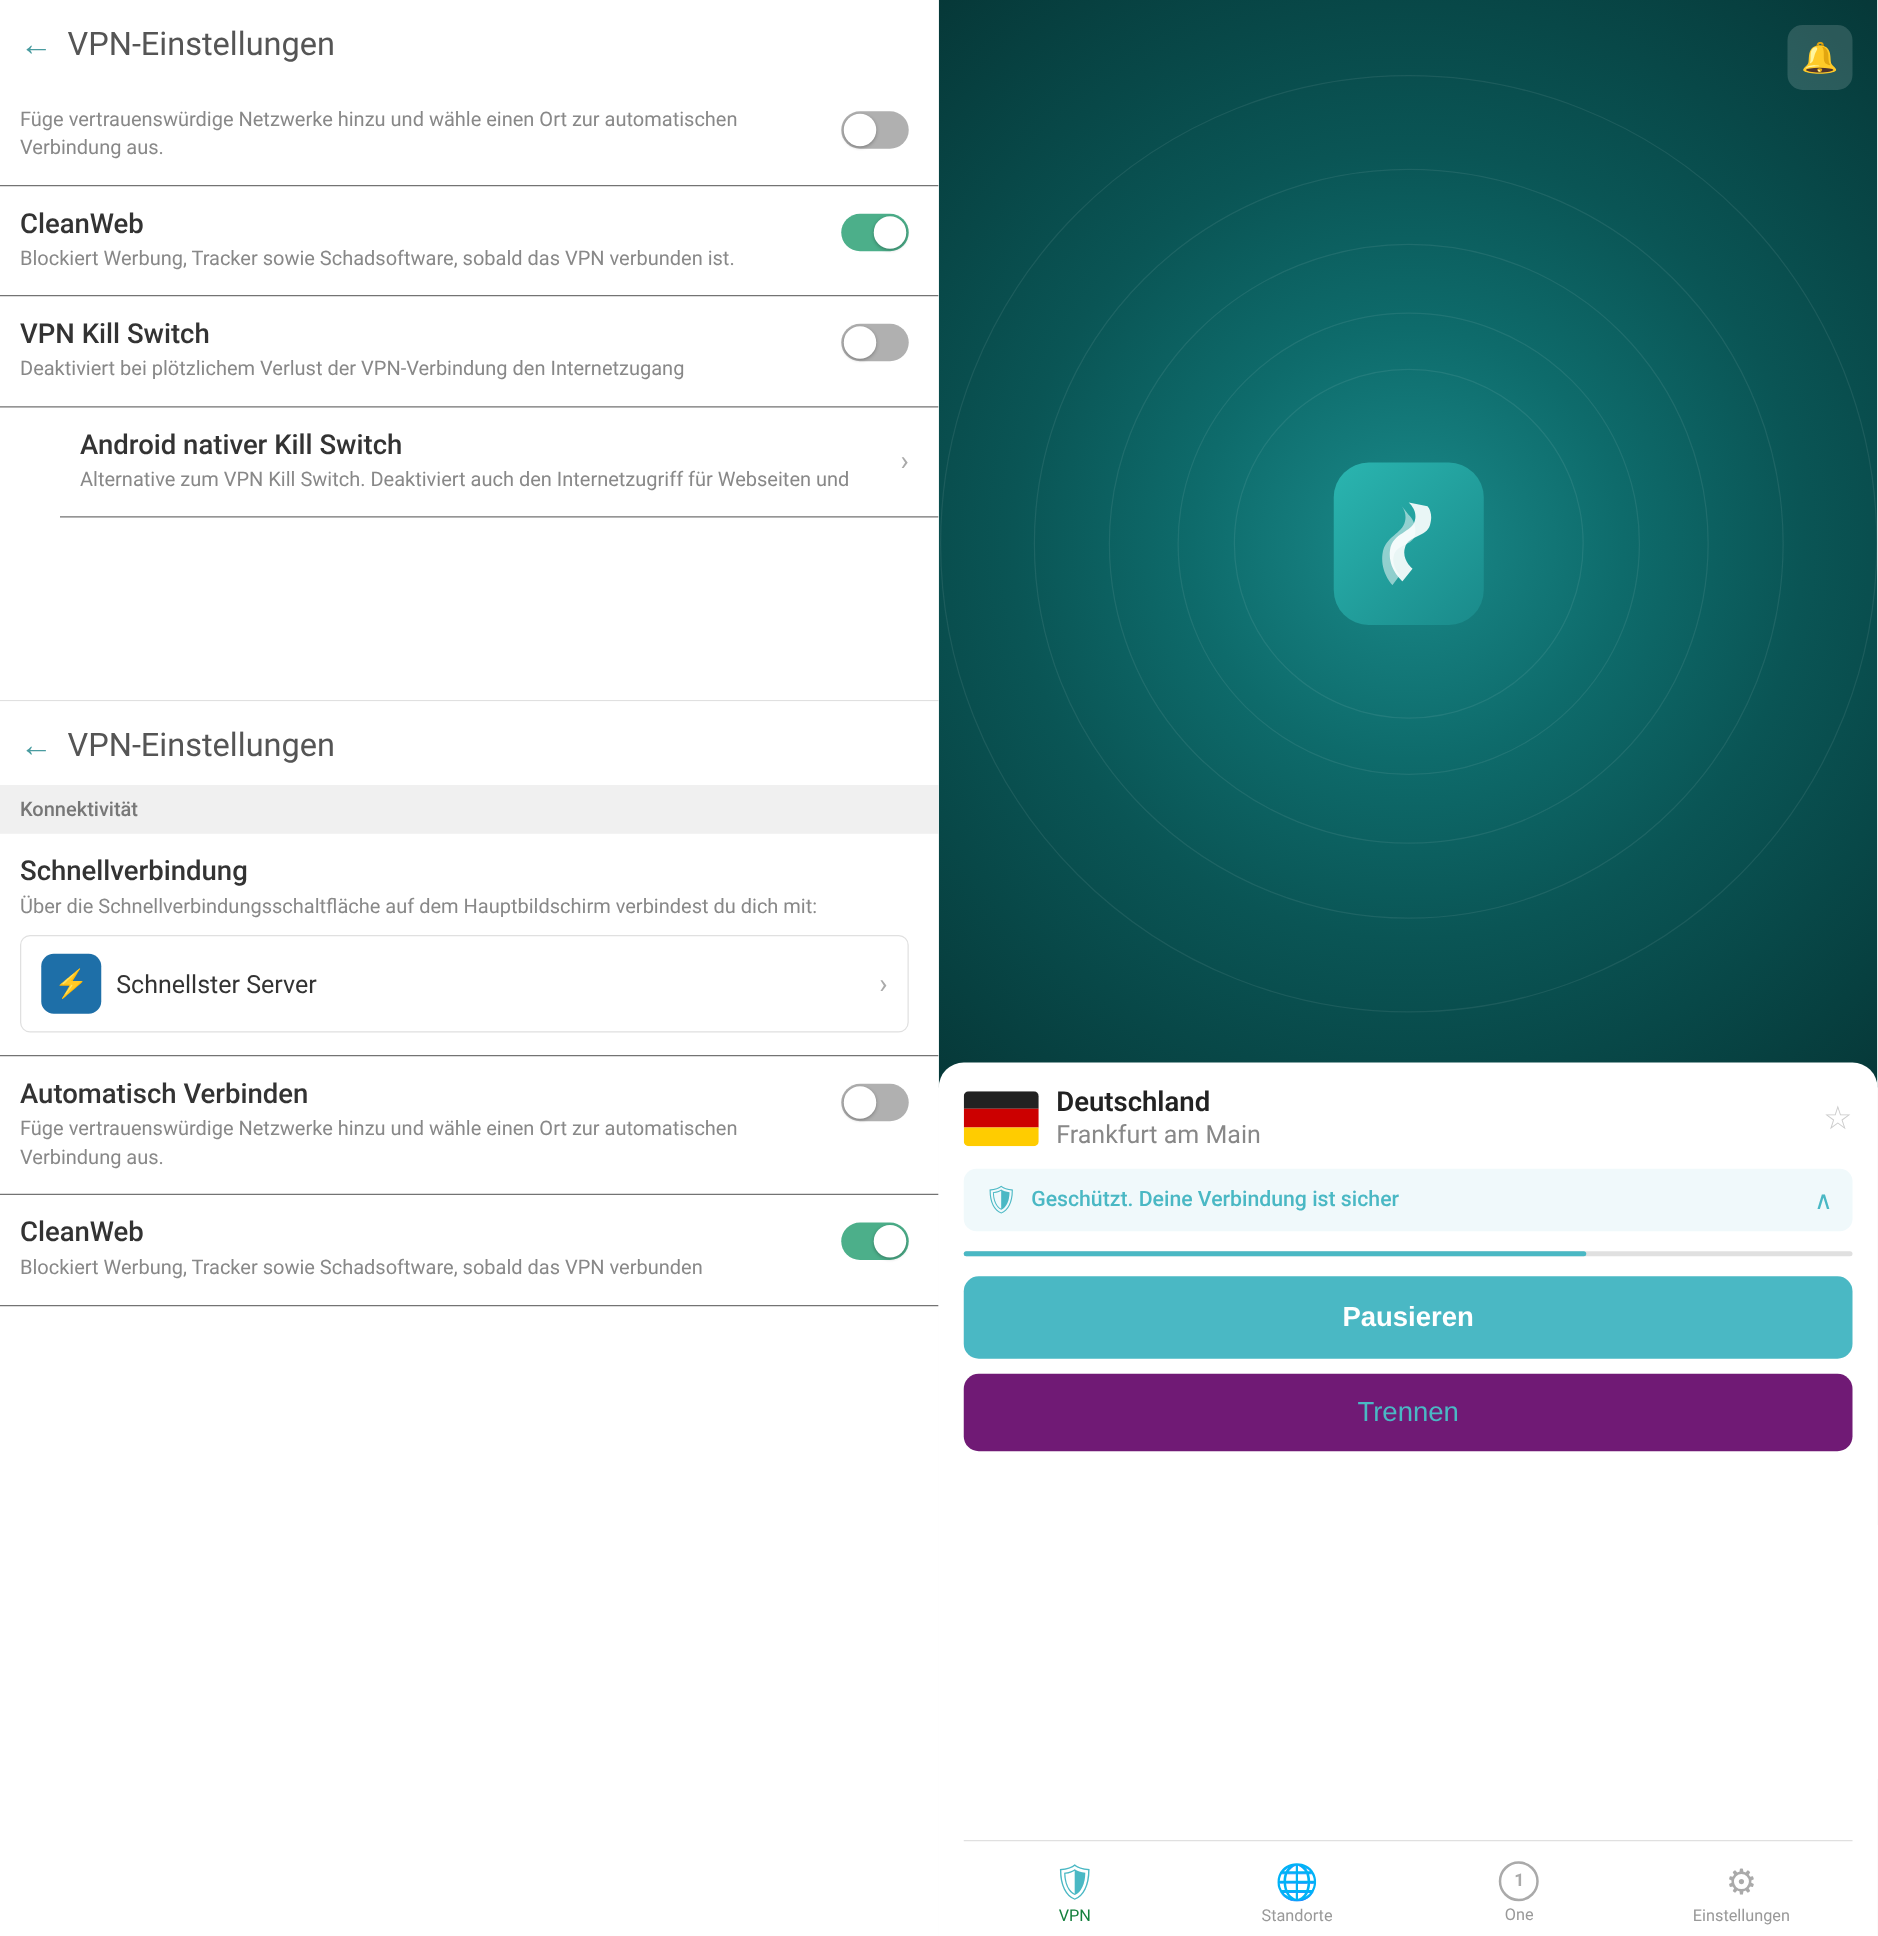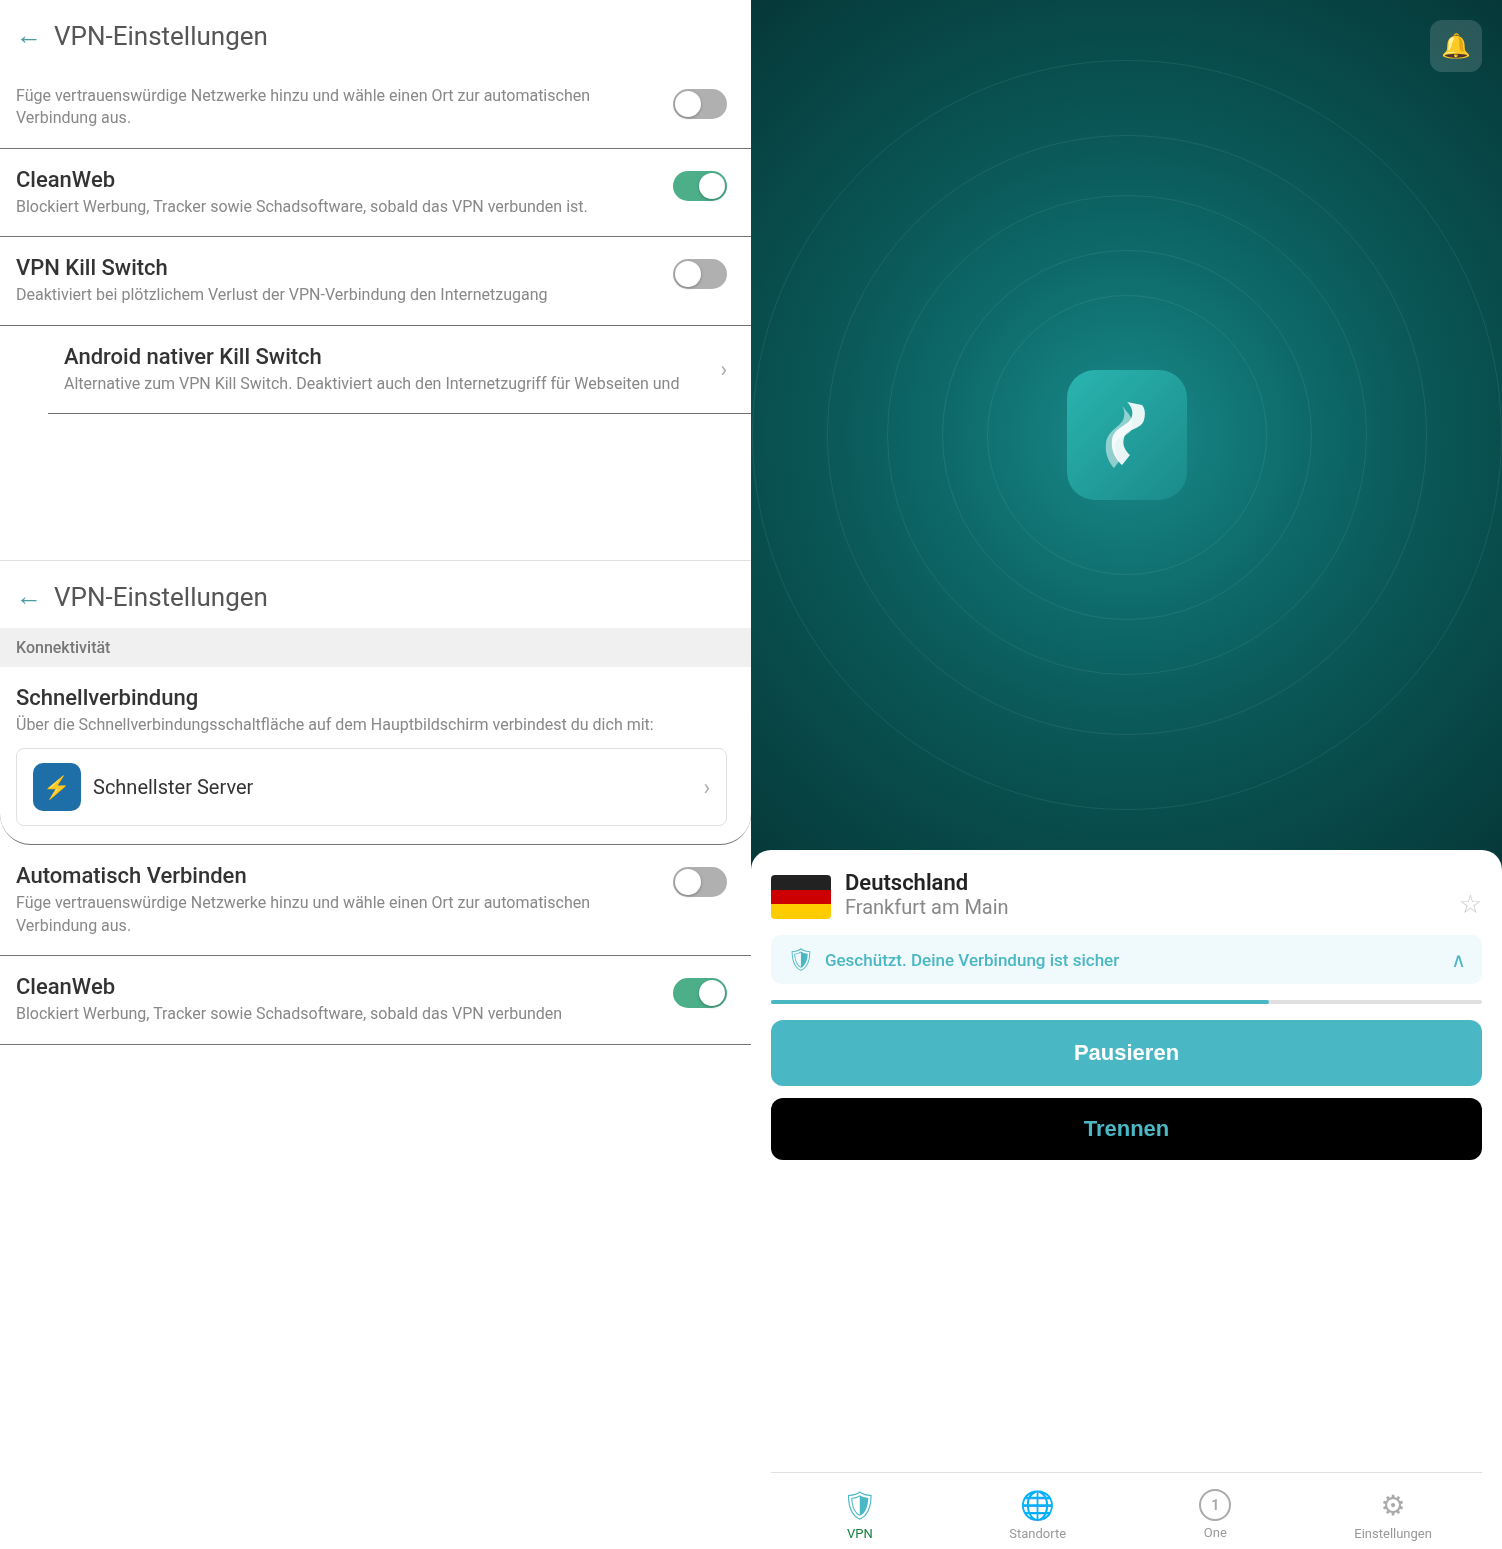--- a/index.html
+++ b/index.html
@@ -235,21 +235,21 @@
       margin-top: -20px;
       position: relative;
       z-index: 20;
       padding: 20px 20px 0 20px;
       display: flex;
       flex-direction: column;
     }
 
     .location-row {
       display: flex;
-      align-items: flex-end;
+      align-items: center;
       margin-bottom: 16px;
     }
 
     .flag {
       width: 60px;
       height: 44px;
       border-radius: 4px;
       overflow: hidden;
       margin-right: 14px;
       flex-shrink: 0;
@@ -333,27 +333,27 @@
       padding: 20px;
       font-size: 22px;
       font-weight: 600;
       width: 100%;
       cursor: pointer;
       margin-bottom: 12px;
       text-align: center;
     }
 
     .btn-disconnect {
-      background: #000000;
+      background: #701a75;
       color: #4ab8c4;
       border: none;
       border-radius: 12px;
       padding: 18px;
       font-size: 22px;
-      font-weight: 700;
+      font-weight: 400;
       width: 100%;
       cursor: pointer;
       margin-bottom: 16px;
       text-align: center;
     }
 
     
     .bottom-nav {
       display: flex;
       border-top: 1px solid #e0e0e0;
@@ -456,21 +456,21 @@
   </div>
 
   <div class="screen-bottom">
     <div class="header">
       <span class="back-arrow">←</span>
       <span class="header-title">VPN-Einstellungen</span>
     </div>
 
     <div class="section-header">Konnektivität</div>
 
-    <div class="setting-item" style="flex-direction: column; align-items: flex-start; border-radius: 31px;">
+    <div class="setting-item" style="flex-direction: column; align-items: flex-start;">
       <div class="setting-text" style="padding-right:0; width:100%;">
         <div class="setting-title">Schnellverbindung</div>
         <div class="setting-desc">Über die Schnellverbindungsschaltfläche auf dem Hauptbildschirm verbindest du dich mit:</div>
       </div>
       <div class="quick-connect-box" style="width:100%; margin: 12px 0 0 0;">
         <div class="quick-connect-icon">⚡</div>
         <span class="quick-connect-label">Schnellster Server</span>
         <span class="chevron">›</span>
       </div>
     </div>

